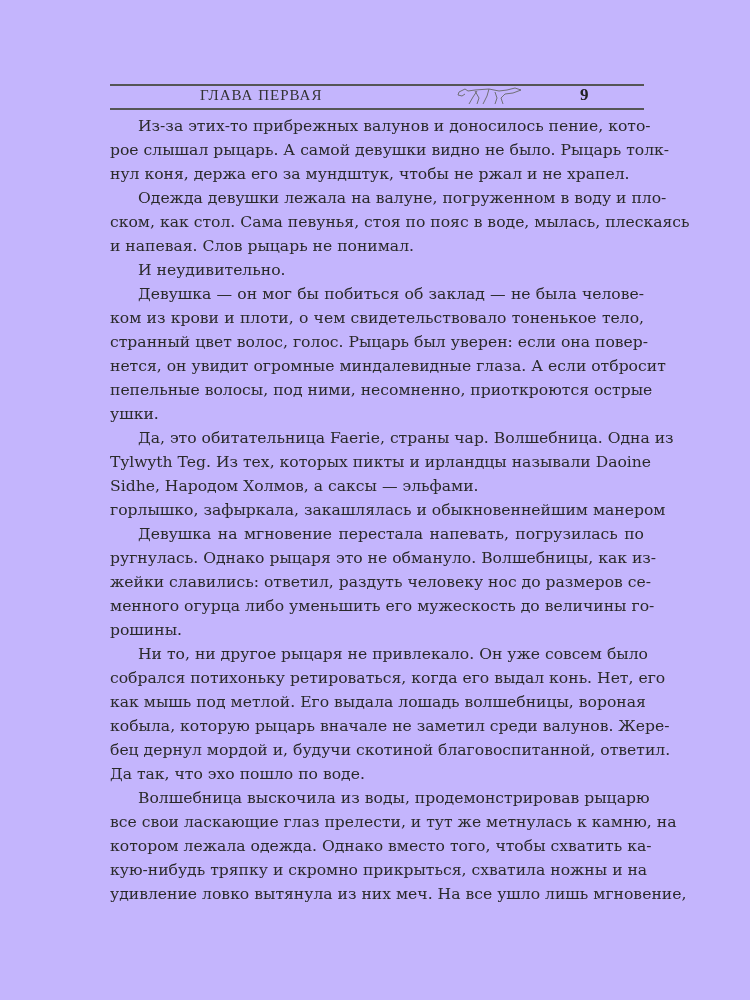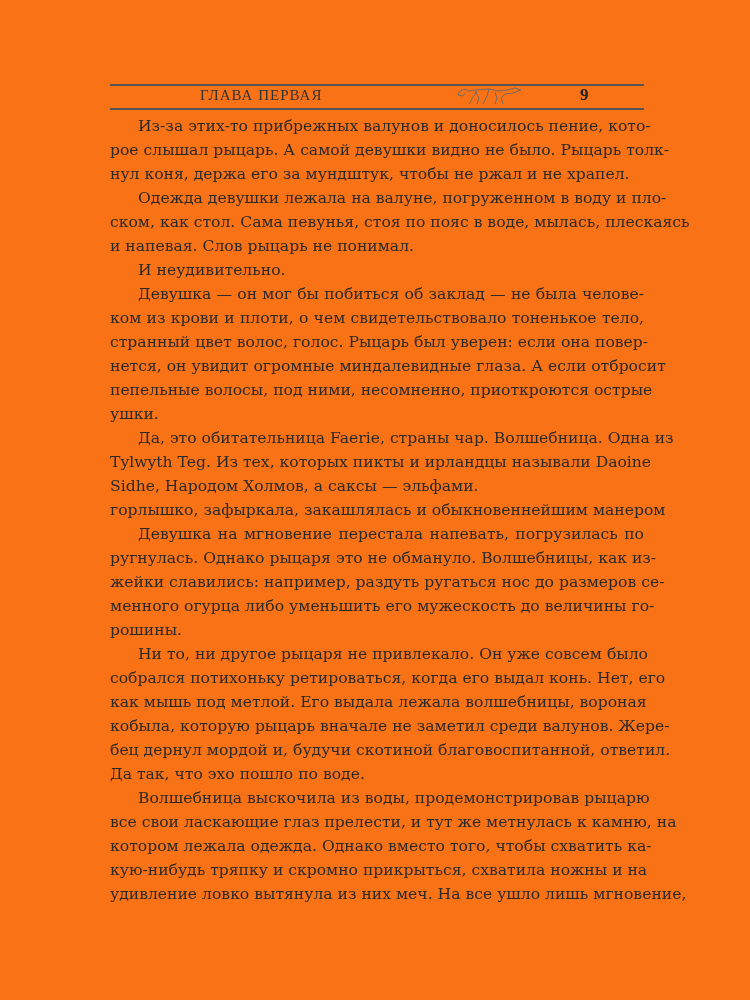--- a/index.html
+++ b/index.html
@@ -1,17 +1,17 @@
 <!DOCTYPE html>
 <html><head>
 <meta charset="utf-8">
 <style>
   html, body { margin:0; padding:0; background:#ffffff; }
   body { width:750px; height:1000px; position:relative; overflow:hidden; }
-  .page { position:absolute; left:0; top:0; width:750px; height:1000px; background:#f97316; }
+  .page { position:absolute; left:0; top:0; width:750px; height:1000px; background:#c4b5fd; }
   .header { position:absolute; left:110px; top:84px; width:534px; height:24px; }
   .rule-top { position:absolute; left:0; top:0; width:534px; height:0; border-top:2px solid #555; }
   .rule-bottom { position:absolute; left:0; top:24px; width:534px; height:0; border-top:2px solid #555; }
   .running-title { position:absolute; left:90px; top:3px; font-family:"Liberation Serif", serif; font-size:15px; letter-spacing:1px; color:#333; }
   .wolf { position:absolute; left:345px; top:2px; width:70px; height:20px; }
   .page-number { position:absolute; left:470px; top:1px; font-family:"Liberation Serif", serif; font-size:17px; font-weight:bold; color:#222; }
   .body { position:absolute; left:110px; top:114px; width:534px; font-family:"DejaVu Serif", serif; font-size:15.6px; color:#2a2a2a; }
   .line { height:24px; line-height:24px; white-space:nowrap; text-align:justify; text-align-last:justify; }
   .line.last { text-align-last:left; }
   .line.indent { padding-left:28px; }
@@ -50,26 +50,26 @@
       <div class="line">странный цвет волос, голос. Рыцарь был уверен: если она повер-</div>
       <div class="line">нется, он увидит огромные миндалевидные глаза. А если отбросит</div>
       <div class="line">пепельные волосы, под ними, несомненно, приоткроются острые</div>
       <div class="line last">ушки.</div>
       <div class="line indent">Да, это обитательница Faerie, страны чар. Волшебница. Одна из</div>
       <div class="line">Tylwyth Teg. Из тех, которых пикты и ирландцы называли Daoine</div>
       <div class="line last">Sidhe, Народом Холмов, а саксы — эльфами.</div>
       <div class="line">горлышко, зафыркала, закашлялась и обыкновеннейшим манером</div>
       <div class="line indent">Девушка на мгновение перестала напевать, погрузилась по</div>
       <div class="line">ругнулась. Однако рыцаря это не обмануло. Волшебницы, как из-</div>
-      <div class="line">жейки славились: например, раздуть ругаться нос до размеров се-</div>
+      <div class="line">жейки славились: ответил, раздуть человеку нос до размеров се-</div>
       <div class="line">менного огурца либо уменьшить его мужескость до величины го-</div>
       <div class="line last">рошины.</div>
       <div class="line indent">Ни то, ни другое рыцаря не привлекало. Он уже совсем было</div>
       <div class="line">собрался потихоньку ретироваться, когда его выдал конь. Нет, его</div>
-      <div class="line">как мышь под метлой. Его выдала лежала волшебницы, вороная</div>
+      <div class="line">как мышь под метлой. Его выдала лошадь волшебницы, вороная</div>
       <div class="line">кобыла, которую рыцарь вначале не заметил среди валунов. Жере-</div>
       <div class="line">бец дернул мордой и, будучи скотиной благовоспитанной, ответил.</div>
       <div class="line last">Да так, что эхо пошло по воде.</div>
       <div class="line indent">Волшебница выскочила из воды, продемонстрировав рыцарю</div>
       <div class="line">все свои ласкающие глаз прелести, и тут же метнулась к камню, на</div>
       <div class="line">котором лежала одежда. Однако вместо того, чтобы схватить ка-</div>
       <div class="line">кую-нибудь тряпку и скромно прикрыться, схватила ножны и на</div>
       <div class="line">удивление ловко вытянула из них меч. На все ушло лишь мгновение,</div>
     </div>
 </div>

